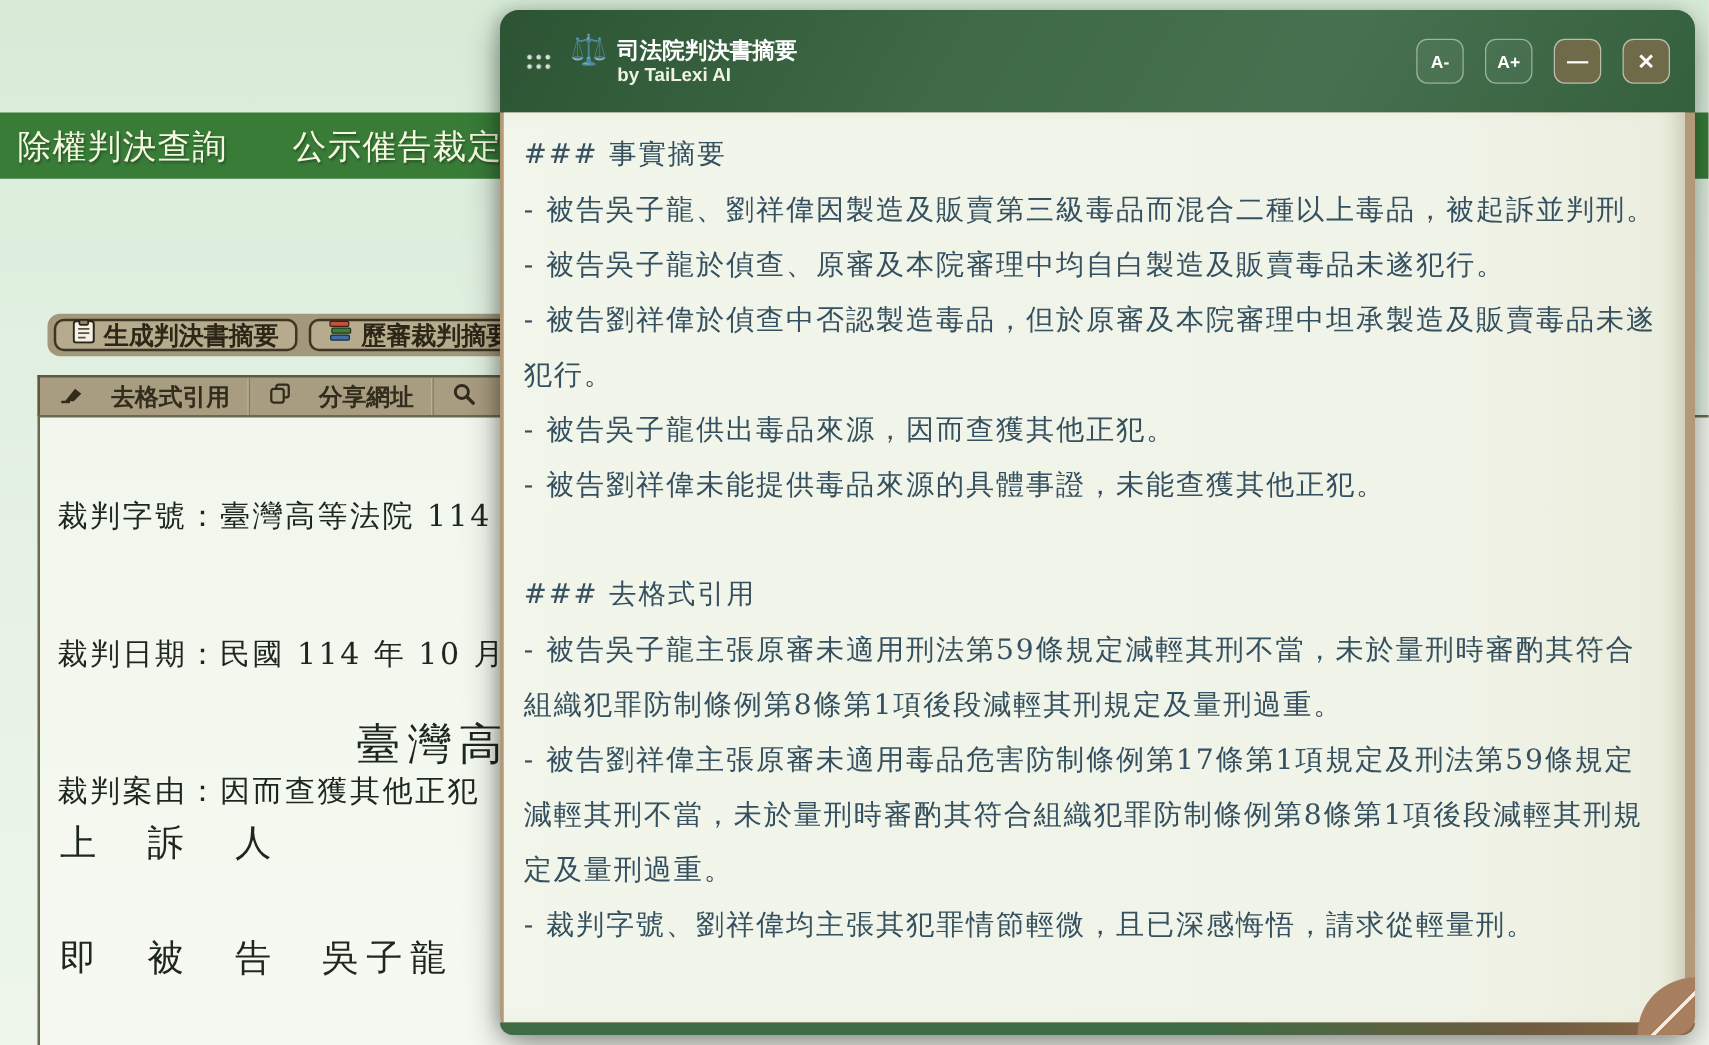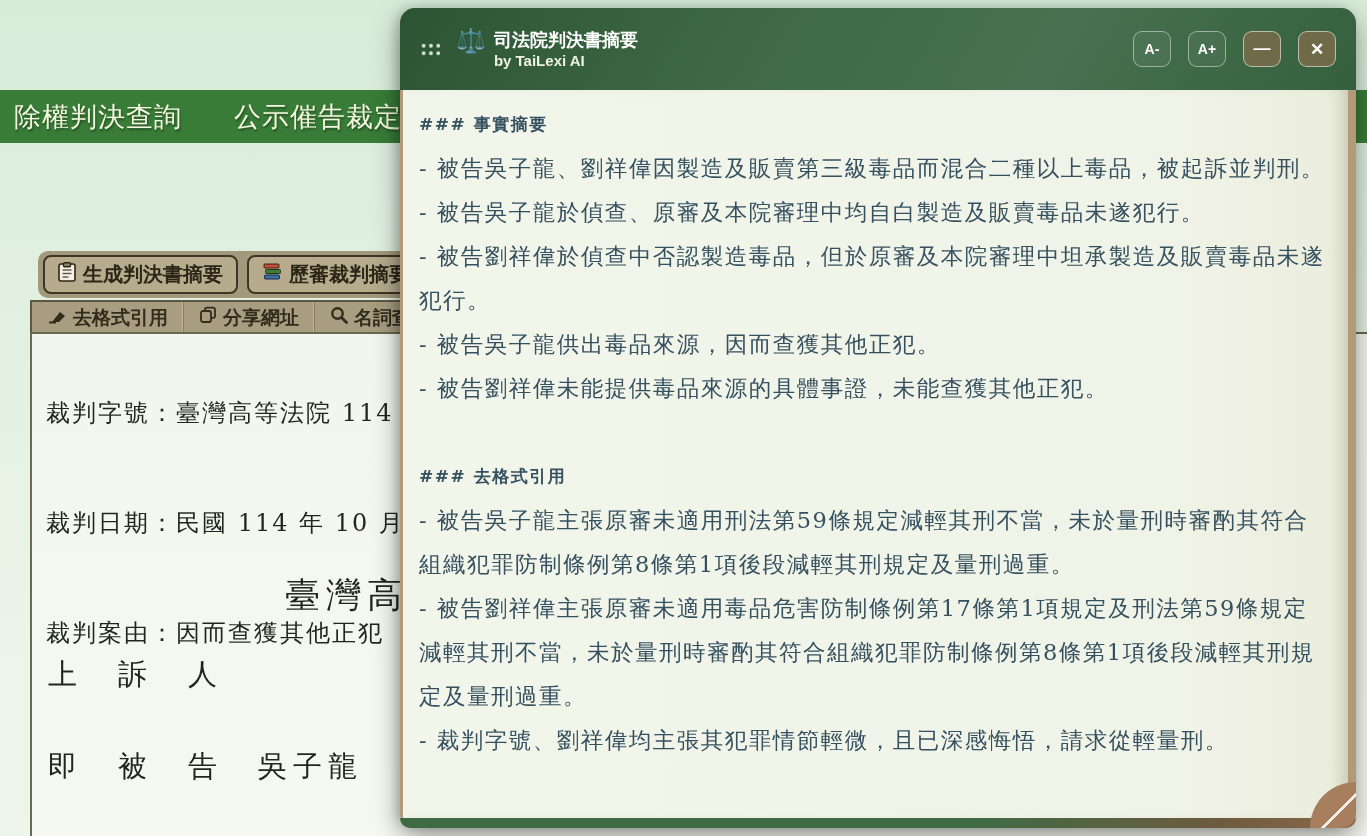--- a/index.html
+++ b/index.html
@@ -16,40 +16,40 @@
     position:absolute; left:0; top:90px; width:100%; height:53px;
     background:#387c38;
     display:flex; align-items:center; gap:52px; padding-left:14px;
     color:#f6f8df; font-size:27px; letter-spacing:1px;
     text-shadow:1px 2px 2px rgba(0,0,0,.35);
   }
   .nav-item { cursor:pointer; white-space:nowrap;font-family:Liberation Serif, serif; }
 
   
   .actions1 {
-    position:absolute; left:38px; top:251px; height:47px; width:392px;
+    position:absolute; left:38px; top:251px; height:34px; width:392px;
     background:#a2987c; border-radius:10px; padding:4px 5px;
     display:flex; gap:9px;
   }
   .btn-tan {
     background:#b6ab8d; border:2px solid #3e3524; border-radius:8px;
     color:#2c2616; font-weight:700; font-size:20px;
     display:flex; align-items:center; gap:7px; padding:0 13px; white-space:nowrap;
   }
   .btn-tan svg { flex:none; }
 
   
   .actions2 {
     position:absolute; left:30px; top:300px; height:33px; width:398px;
     background:#a89d80; border:2px solid #5e5840; border-bottom:none;
     display:flex; align-items:stretch;
     color:#322c1d; font-weight:700; font-size:19px;
   }
   .tb-item {
-    display:flex; align-items:center; gap:6px; padding:0 15px; white-space:nowrap;
+    display:flex; align-items:center; gap:22px; padding:0 15px; white-space:nowrap;
     border-right:1px solid #867b5e; box-shadow:inset -1px 0 0 #c3b897;
   }
 
   
   .doc {
     position:absolute; left:30px; top:332px; right:-4px; bottom:-8px;
     background:linear-gradient(180deg,#f2f7ed 0%,#f5f9f1 100%);
     border:2px solid #6a6a50;
   }
   .doc-text { font-family:"DejaVu Serif", serif; color:#1e2620; }
@@ -98,21 +98,21 @@
 
   .panel-body {
     position:absolute; left:3px; right:8px; top:82px; bottom:10px;
     background:linear-gradient(90deg,#f2f5ea 0%,#f0f3e7 80%,#ebeedd 100%);
     box-shadow:inset -16px 0 18px -12px rgba(90,80,50,.28);
     overflow:hidden;
     padding:12px 18px 0 16px;
     font-family:"DejaVu Serif", serif;
     color:#35505f; font-size:22.5px; line-height:44px; letter-spacing:1.5px;
   }
-  .md-heading { font-weight:700; font-size:17px; }
+  .md-heading { font-weight:400; font-size:22px; }
   .panel-body p { margin:0; }
   .section + .section { margin-top:44px; }
 
   .panel-bottom {
     position:absolute; left:0; right:0; bottom:0; height:10px;
     border-radius:0 0 15px 15px;
     background:linear-gradient(90deg,#3f6b44 0%,#3f6b44 60%,#6e5b40 86%,#8a6a49 100%);
   }
   .resize-handle {
     position:absolute; right:0; bottom:0; width:46px; height:46px;

